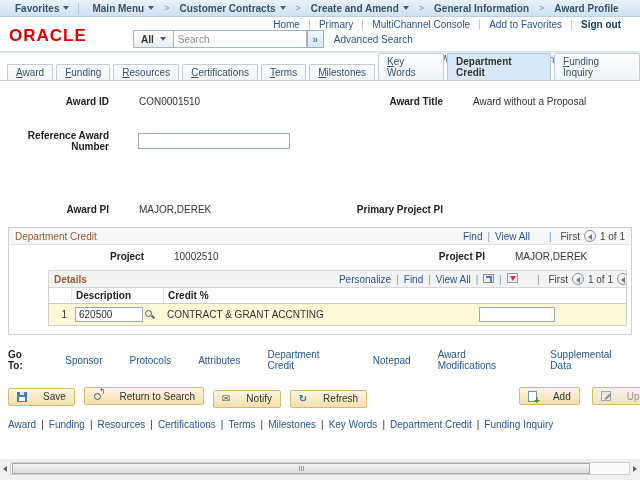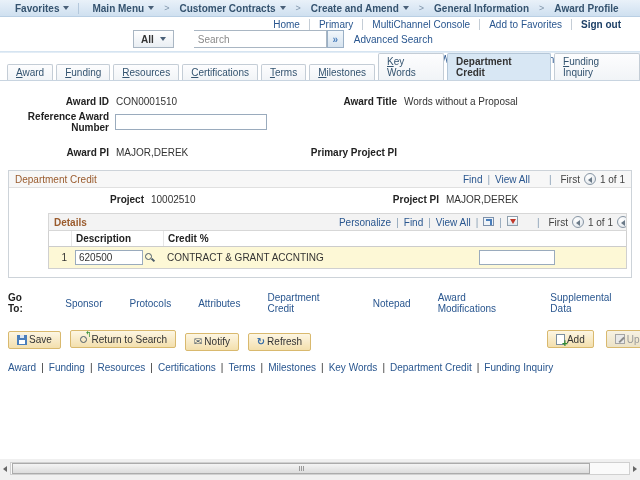--- a/index.html
+++ b/index.html
@@ -24,21 +24,21 @@
   .toprow > span + span { border-left:1px solid #c4cdd6; }
   .signout { font-weight:bold; color:#1c3f66; }
 
   
   .logo { position:absolute; top:26px; left:9px; font-size:17px; font-weight:bold;
     color:#e00000; letter-spacing:1px; cursor:default; }
   .searchrow { position:absolute; top:30px; left:133px; display:flex; align-items:center; }
   .scopebtn { display:inline-flex; align-items:center; gap:6px; height:18px; padding:0 7px;
     border:1px solid #a9b6c3; background:linear-gradient(#fff,#e9eef3); font-weight:bold; cursor:pointer; }
   .searchinput { width:133px; height:18px; border:1px solid #a9b6c3; border-left:none;
-    padding:0 4px; font-size:10px; color:#333; font-family:inherit;margin-left:20px; }
+    padding:0 4px; font-size:10px; color:#333; font-family:inherit; }
   .searchinput::placeholder { color:#8a8a8a; opacity:1; }
   .gobtn { width:17px; height:18px; border:1px solid #9ab0c6; background:linear-gradient(#f2f7fb,#d6e3ef);
     color:#4a7ebb; font-weight:bold; font-size:10px; display:inline-flex; align-items:center;
     justify-content:center; cursor:pointer; }
   .advsearch { margin-left:10px; }
 
   .bluerule { position:absolute; top:51px; left:0; right:0; height:2px;
     background:linear-gradient(#cfe0ef,#e9f1f8); }
 
   
@@ -52,21 +52,21 @@
   .tabstrip { position:absolute; top:64px; left:0; right:0; height:17px;
     border-bottom:1px solid #c8d4e0; display:flex; align-items:flex-end; padding-left:7px; gap:3px; }
   .tab { display:inline-block; border:1px solid #c4cdd6; border-bottom:none; border-radius:2px 2px 0 0;
     background:linear-gradient(#fdfdfe,#f1f4f7); color:#33536f; padding:2px 8px 2px; cursor:pointer; }
   .tab:not(.active)::first-letter { text-decoration:underline; }
   .tab.active { background:#d8e7f4; border-color:#b5c7d8; color:#333; font-weight:bold; }
 
   
   .content { position:absolute; top:88px; left:0; right:0; }
   .fieldgrid { display:grid; grid-template-columns:107px 195px 93px auto; margin:8px 8px 0;
-    row-gap:4px; align-items:center; }
+    row-gap:4px; align-items:center;gap:23px; }
   .flabel { font-weight:bold; text-align:right; padding-right:6px; color:#222; }
   .fvalue { padding-left:1px; }
   .gap-row { height:6px; grid-column:1 / -1; }
   .tinput { border:1px solid #9aabbd; height:16px; font-size:10px; padding:0 3px;
     color:#333; font-family:inherit; background:#fff; }
   .ref-input { width:152px; }
 
   
   .groupbox { margin:12px 8px 0; border:1px solid #cdd3d9; background:#fff; }
   .gb-header { background:#f7f7f7; border-bottom:1px solid #e0e0e0; padding:2px 6px;
@@ -112,21 +112,21 @@
     border:1.5px solid #4a5a68; border-radius:50%; }
   .mag::after { content:''; position:absolute; left:6px; top:6px; width:4px; height:2px;
     background:#4a5a68; transform:rotate(45deg); }
 
   
   .gotorow { display:flex; align-items:center; margin:14px 8px 0; gap:27px; }
   .goto-label { font-weight:bold; color:#222; }
 
   
   .toolbar { position:relative; margin:16px 0 0; padding-left:8px; height:20px; }
-  .btn { display:inline-flex; align-items:center; gap:2px; height:18px; padding:0 8px;
+  .btn { display:inline-flex; align-items:center; gap:16px; height:18px; padding:0 8px;
     border:1px solid #d9b96e; border-radius:2px; background:linear-gradient(#fdf6e3,#f3dfad);
     color:#333; font-size:10px; cursor:pointer; margin-right:6px; font-family:inherit; }
   .toolbar-right { position:absolute; right:-34px; top:0; display:flex; gap:6px; }
   .btn.disabled { color:#9a9a9a; background:linear-gradient(#f7f2e4,#ece2c6); cursor:default; }
   .icon-save { width:10px; height:10px; background:#4a7ebb; position:relative; display:inline-block; }
   .icon-save::before { content:''; position:absolute; left:3px; top:0; width:4px; height:3px; background:#dce6f1; }
   .icon-save::after { content:''; position:absolute; left:2px; top:5px; width:6px; height:4px; background:#fff; }
   .icon-return { width:11px; height:11px; position:relative; display:inline-block; }
   .icon-return::before { content:''; position:absolute; left:1px; top:2px; width:5px; height:5px;
     border:1.5px solid #4a5a68; border-radius:50%; }
@@ -194,20 +194,21 @@
   </div>
 
   <div class="toprow">
     <span class="link">Home</span>
     <span class="link">Primary</span>
     <span class="link">MultiChannel Console</span>
     <span class="link">Add to Favorites</span>
     <span class="signout">Sign out</span>
   </div>
 
+  <div class="logo">ORACLE</div>
   <div class="searchrow">
     <span class="scopebtn">
       <span>All</span>
       <span class="caret"></span>
     </span>
     <input class="searchinput" type="text" placeholder="Search" style="">
     <span class="gobtn">»</span>
     <span class="link advsearch">Advanced Search</span>
   </div>
   <div class="bluerule"></div>
@@ -232,21 +233,21 @@
     <span class="tab active">Department Credit</span>
     <span class="tab">Funding Inquiry</span>
   </div>
 
   <div class="content">
 
     <div class="fieldgrid">
       <span class="flabel">Award ID</span>
       <span class="fvalue">CON0001510</span>
       <span class="flabel">Award Title</span>
-      <span class="fvalue">Words without a Proposal</span>
+      <span class="fvalue">Award without a Proposal</span>
 
       <span class="flabel">Reference Award Number</span>
       <span><input class="tinput ref-input" type="text" value="" style=""></span>
       <span></span>
         <span></span>
 
       <span class="gap-row"></span>
 
       <span class="flabel">Award PI</span>
       <span class="fvalue">MAJOR,DEREK</span>

